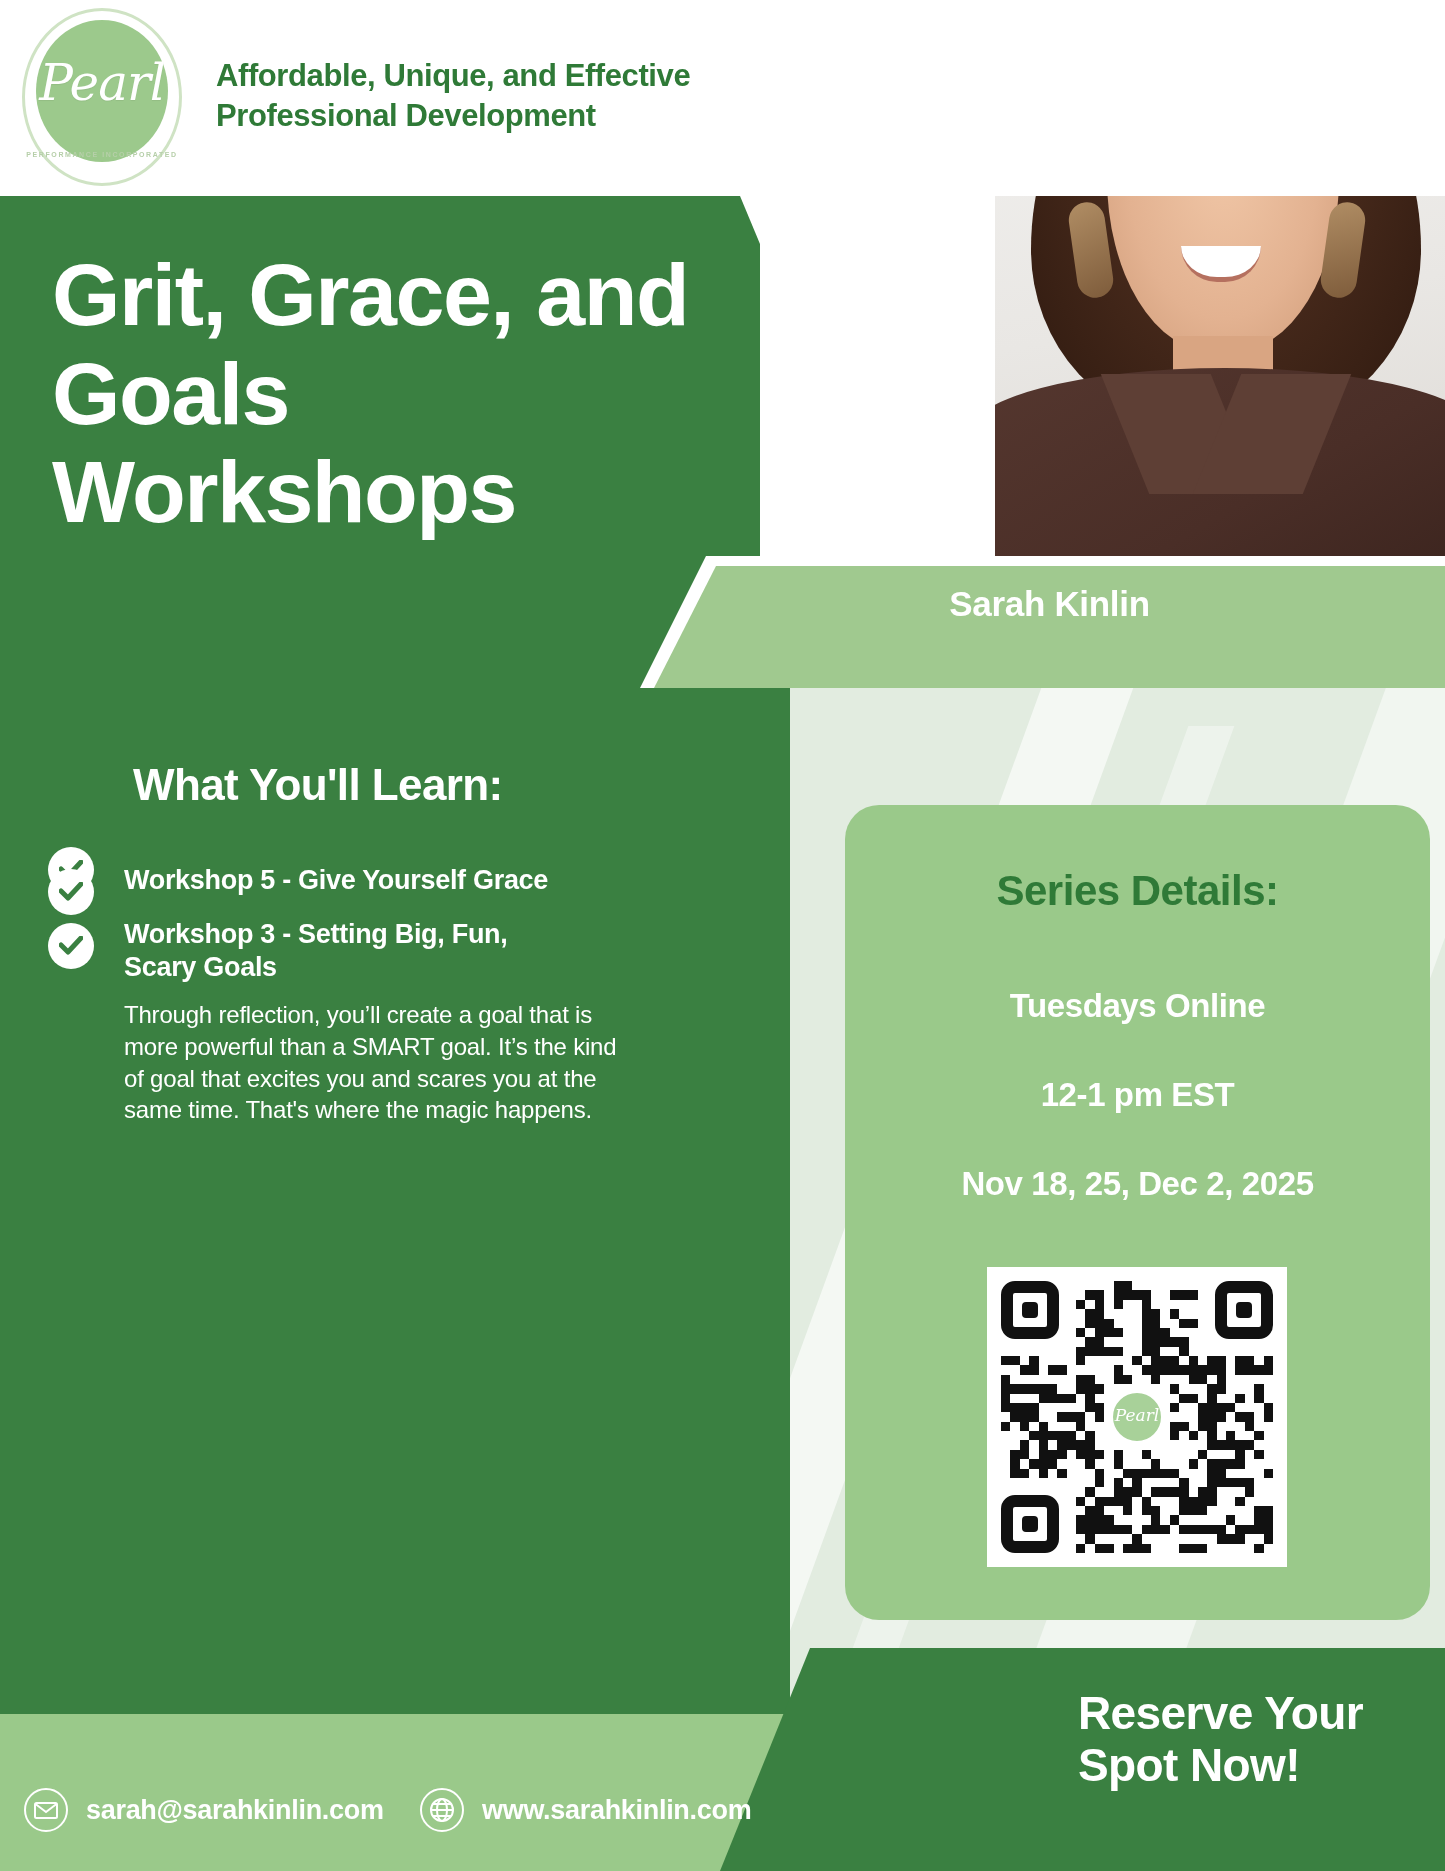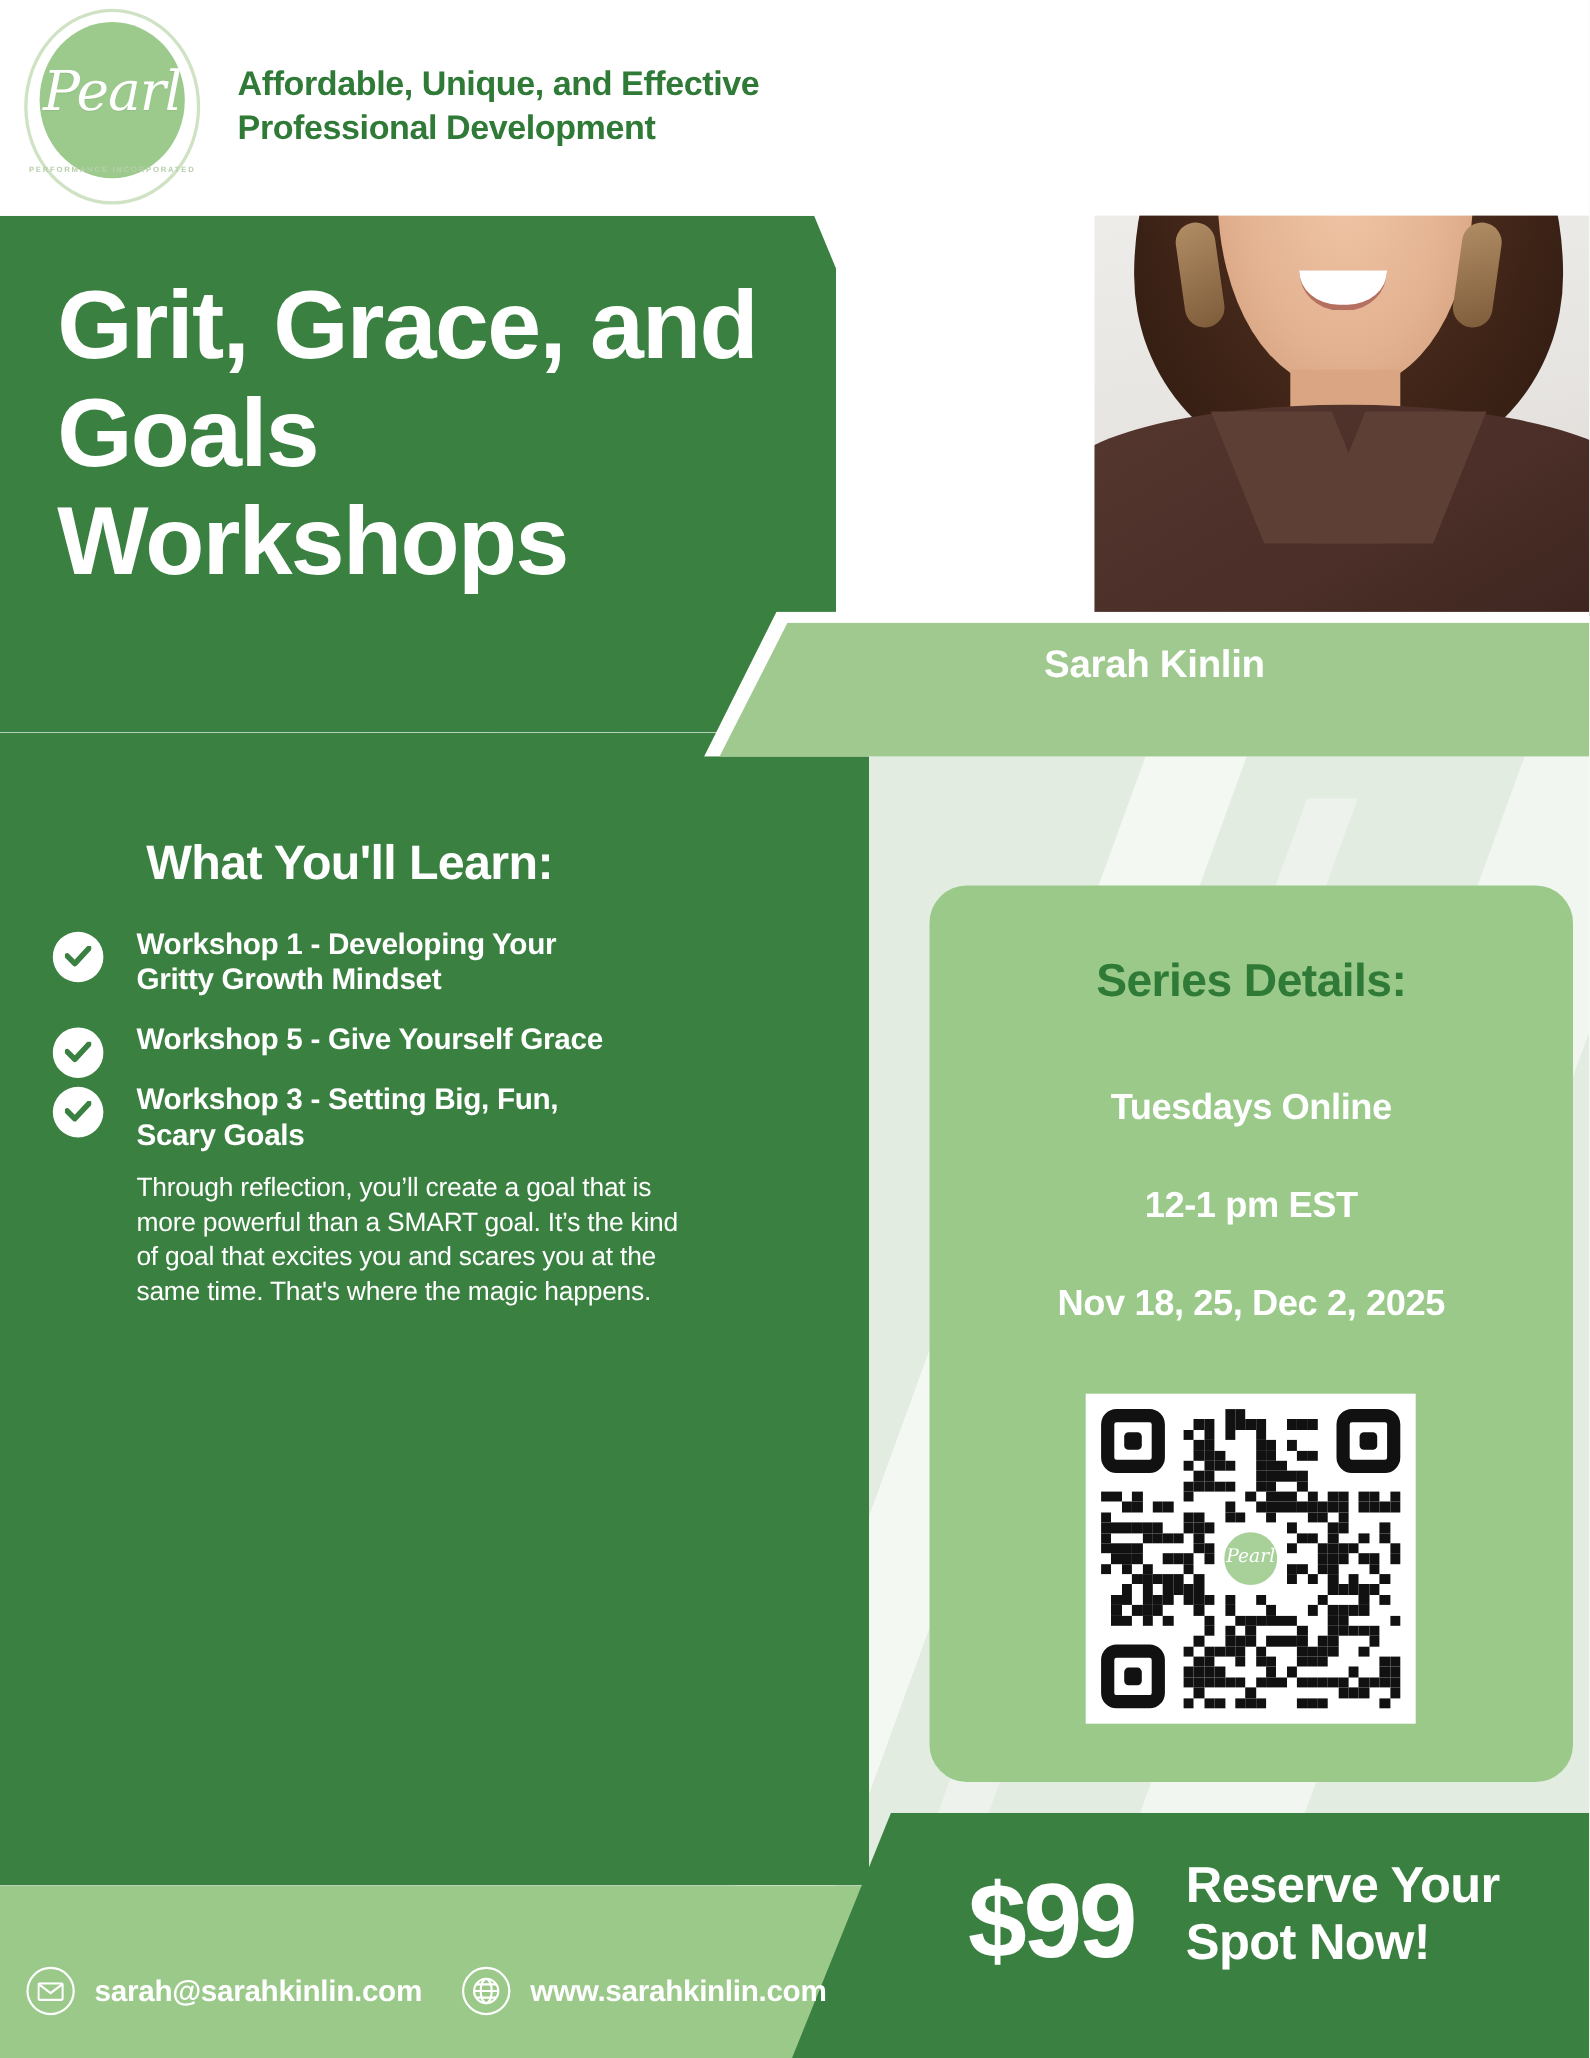--- a/index.html
+++ b/index.html
@@ -391,21 +391,20 @@
   <div class="left-panel">
     <div class="learn-heading">What You'll Learn:</div>
     <div class="items">
 
       <div class="item">
         <div class="check">
           <svg width="24" height="20" viewBox="0 0 24 20">
               <path d="M2 9 L9 16 L22 2" stroke="#3a8041" stroke-width="5" fill="none" stroke-linecap="round" stroke-linejoin="round"></path>
             </svg>
         </div>
-        <div class="item-title">Workshop 1 - Developing Your Gritty Growth Mindset</div>
       </div>
 
       <div class="item">
         <div class="check">
           <svg width="24" height="20" viewBox="0 0 24 20">
               <path d="M2 9 L9 16 L22 2" stroke="#3a8041" stroke-width="5" fill="none" stroke-linecap="round" stroke-linejoin="round"></path>
             </svg>
         </div>
         <div class="item-title">Workshop 5 - Give Yourself Grace</div>
       </div>
@@ -757,20 +756,19 @@
       <svg width="26" height="26" viewBox="0 0 26 26">
           <circle cx="13" cy="13" r="11" stroke="#ffffff" stroke-width="2" fill="none"></circle>
           <ellipse cx="13" cy="13" rx="5" ry="11" stroke="#ffffff" stroke-width="2" fill="none"></ellipse>
           <path d="M2.2 13 H23.8 M4 7 H22 M4 19 H22" stroke="#ffffff" stroke-width="2" fill="none"></path>
         </svg>
     </div>
     <div class="c-text">www.sarahkinlin.com</div>
   </div>
 
   <div class="price-block">
-    <div class="price-amount">$99</div>
     <div class="price-cta">
       <div>Reserve Your</div>
       <div>Spot Now!</div>
     </div>
   </div>
 
 </div>
 
 </body></html>

